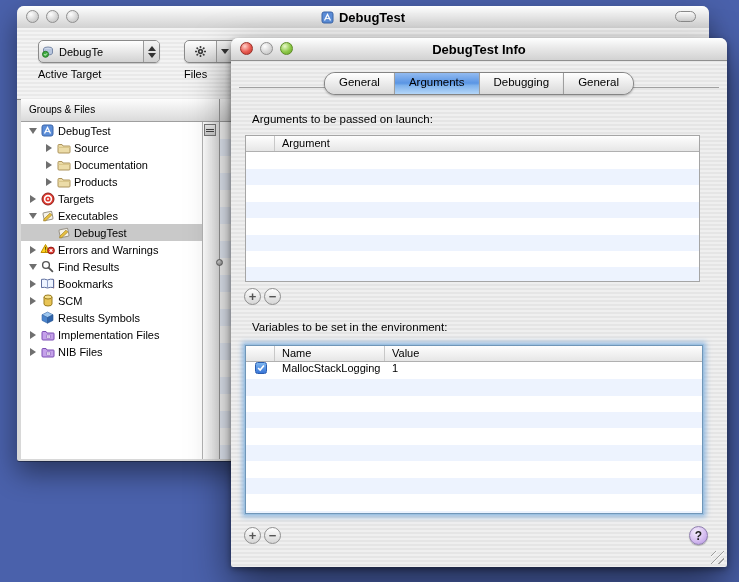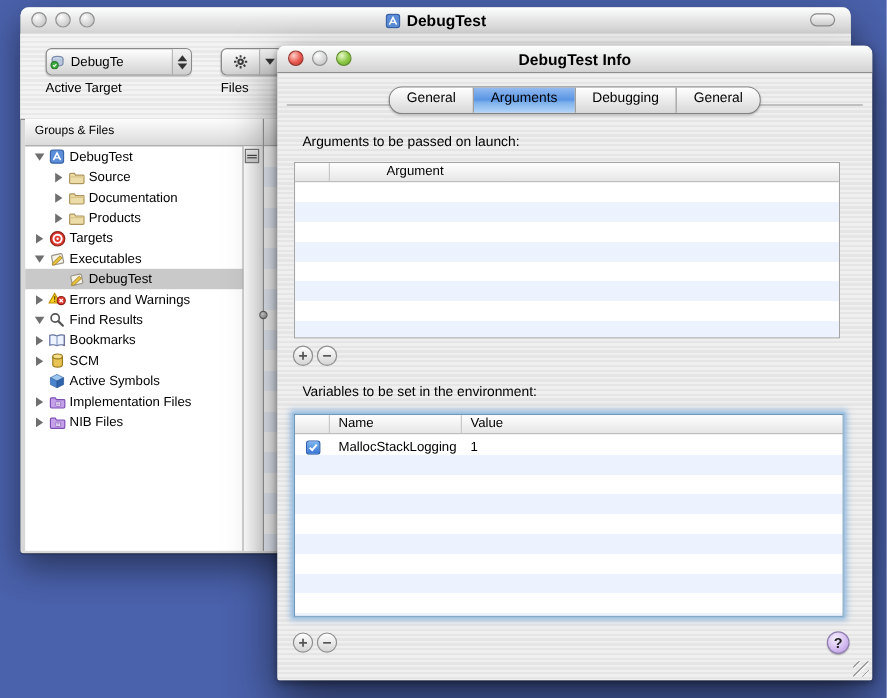--- a/index.html
+++ b/index.html
@@ -74,27 +74,27 @@
     border:1px solid #848484;border-radius:11px;overflow:hidden;background:#eee;box-shadow:0 1px 2px rgba(0,0,0,.25);}
   .tab{padding:0 14px;font-size:11.5px;line-height:19px;background:linear-gradient(#ffffff,#d8d8d8);
     border-left:1px solid #9a9a9a;}
   .tab:first-child{border-left:none;}
   .tab.sel{background:linear-gradient(180deg,#93bbf0 0%,#5a95e4 48%,#7fb2ec 60%,#b4d6f8 100%);}
   .sec-label{position:absolute;left:21px;font-size:11.5px;}
   .aqua-table{position:absolute;box-sizing:border-box;border:1px solid #a5a5a5;background:#fff;}
   .thead{display:flex;height:16px;box-sizing:border-box;background:linear-gradient(#fefefe,#e6e6e6);
     border-bottom:1px solid #b0b0b0;font-size:11px;}
   .thead .c1{width:29px;border-right:1px solid #c8c8c8;box-sizing:border-box;flex:none;}
-  .thead .c2{padding-left:7px;line-height:15px;margin-left:40px;}
+  .thead .c2{padding-left:7px;line-height:15px;}
   .thead .cname{width:110px;border-right:1px solid #c8c8c8;box-sizing:border-box;padding-left:7px;line-height:15px;flex:none;}
   .thead .cval{flex:1;padding-left:7px;line-height:15px;}
   .tbody-args{position:absolute;left:0;right:0;top:16px;bottom:0;
     background:repeating-linear-gradient(180deg,#ffffff 0 16.5px,#edf3fe 16.5px 33px);}
   .vars-table{border:1px solid #7096b8;box-shadow:0 0 0 1px #9cc0e0,0 0 5px 3px rgba(120,170,220,.75);}
-  .vrow{display:flex;height:17px;align-items:flex-end;font-size:11px;background:#fff;}
+  .vrow{display:flex;height:17px;align-items:flex-start;font-size:11px;background:#fff;}
   .vrow .c1{width:29px;display:flex;justify-content:center;flex:none;}
   .vrow .cname{width:110px;padding-left:7px;box-sizing:border-box;flex:none;white-space:nowrap;}
   .vrow .cval{flex:1;padding-left:7px;}
   .vbody{position:absolute;left:0;right:0;top:33px;bottom:0;
     background:repeating-linear-gradient(180deg,#edf3fe 0 16.5px,#ffffff 16.5px 33px);}
   .checkbox{width:12px;height:12px;border-radius:2.5px;box-sizing:border-box;border:1px solid #2a5db0;
     background:linear-gradient(#7db6f0,#3875d7);display:flex;align-items:center;justify-content:center;}
   .pm{position:absolute;display:flex;gap:3px;}
   .help-btn{position:absolute;width:19px;height:19px;border-radius:50%;box-sizing:border-box;
     border:1px solid #8f7fae;background:radial-gradient(circle at 38% 30%,#f5effc,#d5bdf0 55%,#b08ee0);
@@ -335,21 +335,21 @@
             <span class="tri-box">
                 <i class="tri none"></i>
               </span>
             <span class="icon-box">
                 <svg width="13" height="13" viewBox="0 0 13 13">
                   <path d="M6.5 1 L12 3.8 L6.5 6.6 L1 3.8 Z" fill="#9ec7f0" stroke="#3a6aa8" stroke-width="0.6"></path>
                   <path d="M1 3.8 L6.5 6.6 L6.5 12.2 L1 9.4 Z" fill="#4a84cc" stroke="#3a6aa8" stroke-width="0.6"></path>
                   <path d="M12 3.8 L6.5 6.6 L6.5 12.2 L12 9.4 Z" fill="#2f64ad" stroke="#28568f" stroke-width="0.6"></path>
                 </svg>
               </span>
-            <span>Active Symbols</span>
+            <span>Results Symbols</span>
           </div>
 
           <div class="srow lv0">
             <span class="tri-box">
                 <i class="tri closed"></i>
               </span>
             <span class="icon-box">
                 <svg width="14" height="12" viewBox="0 0 14 12">
                   <path d="M1 3.5 Q1 2.5 2 2.5 L5 2.5 L6 4 L12.5 4 Q13 4 13 4.8 L13 10 Q13 11 12 11 L2 11 Q1 11 1 10 Z" fill="#c5a1ea" stroke="#7d4fb5"></path>
                   <rect x="5.5" y="5.8" width="4" height="3.6" rx="0.6" fill="#fff" stroke="#7d4fb5" stroke-width="0.6"></rect>

